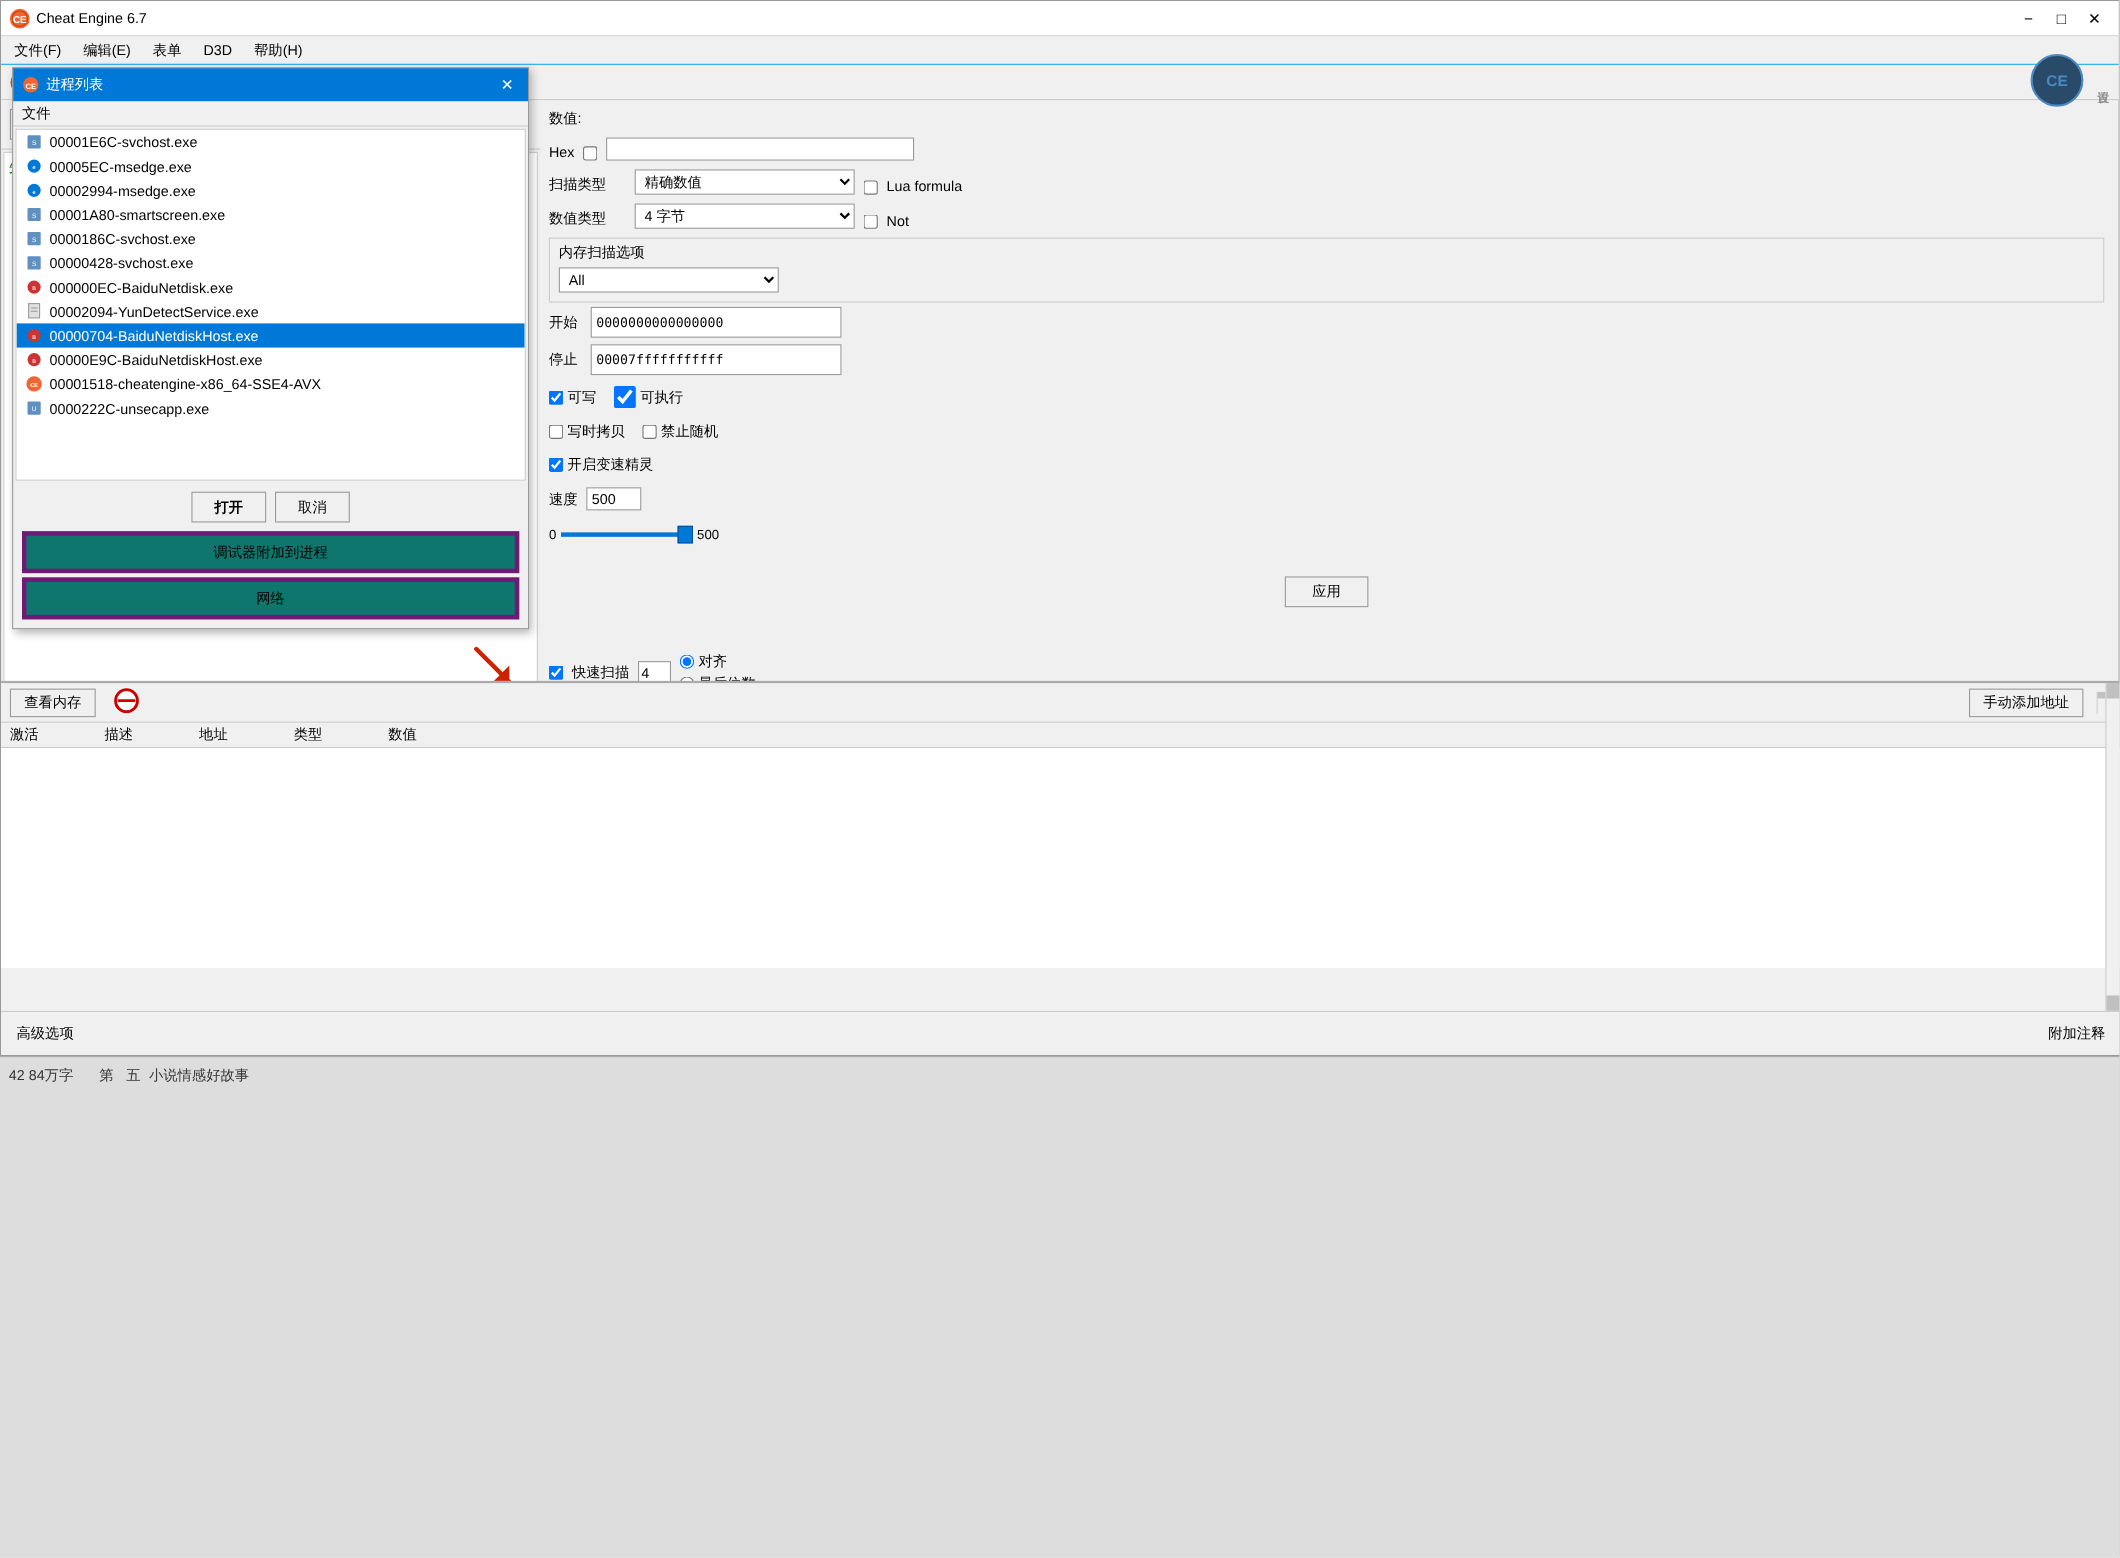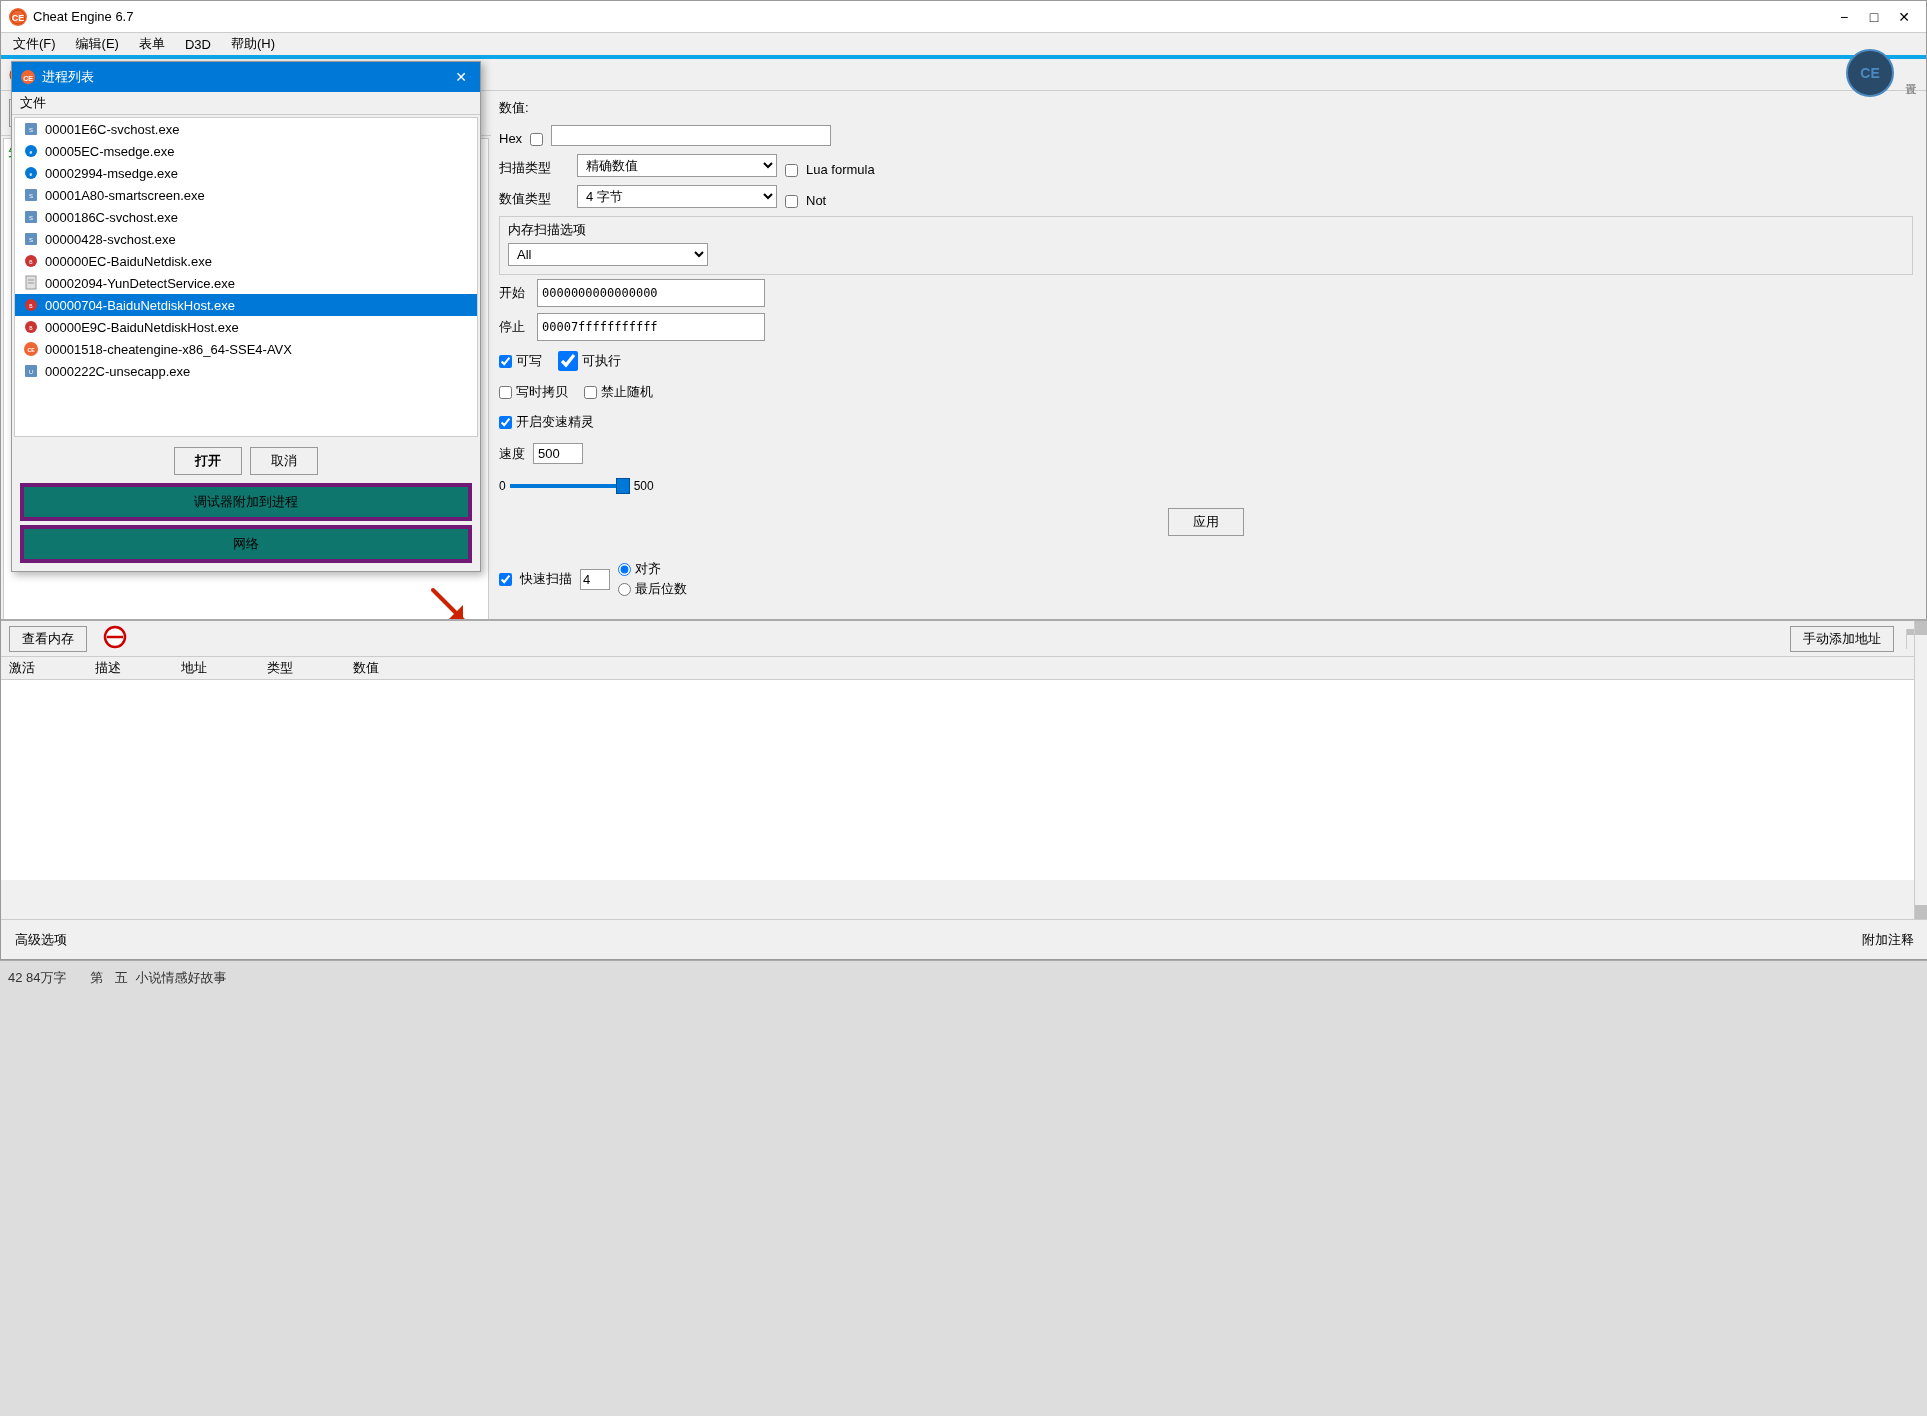--- a/index.html
+++ b/index.html
@@ -55,21 +55,21 @@
       display: flex; align-items: center; justify-content: center;
     }
 
     .menu-bar {
       background: #f0f0f0;
       height: 26px;
       display: flex;
       align-items: center;
       padding: 0 4px;
       gap: 4px;
-      border-bottom: 4px solid #0ea5e9;
+      border-bottom: 1px solid #0ea5e9;
     }
     .menu-item {
       padding: 2px 8px;
       cursor: pointer;
       font-size: 13px;
     }
 
     
     .process-dialog {
       position: absolute;
@@ -246,21 +246,21 @@
       width: 228px;
       font-family: monospace;
     }
 
     .apply-btn {
       padding: 4px 24px;
       border: 1px solid #999;
       background: #f0f0f0;
       cursor: pointer;
       font-size: 13px;
-      margin: 0 auto;
+      margin: 16px auto;
       display: block;
     }
     .bottom-toolbar {
       display: flex;
       align-items: center;
       padding: 4px 8px;
       gap: 8px;
       border-bottom: 1px solid #ccc;
     }
     .bottom-btn {

